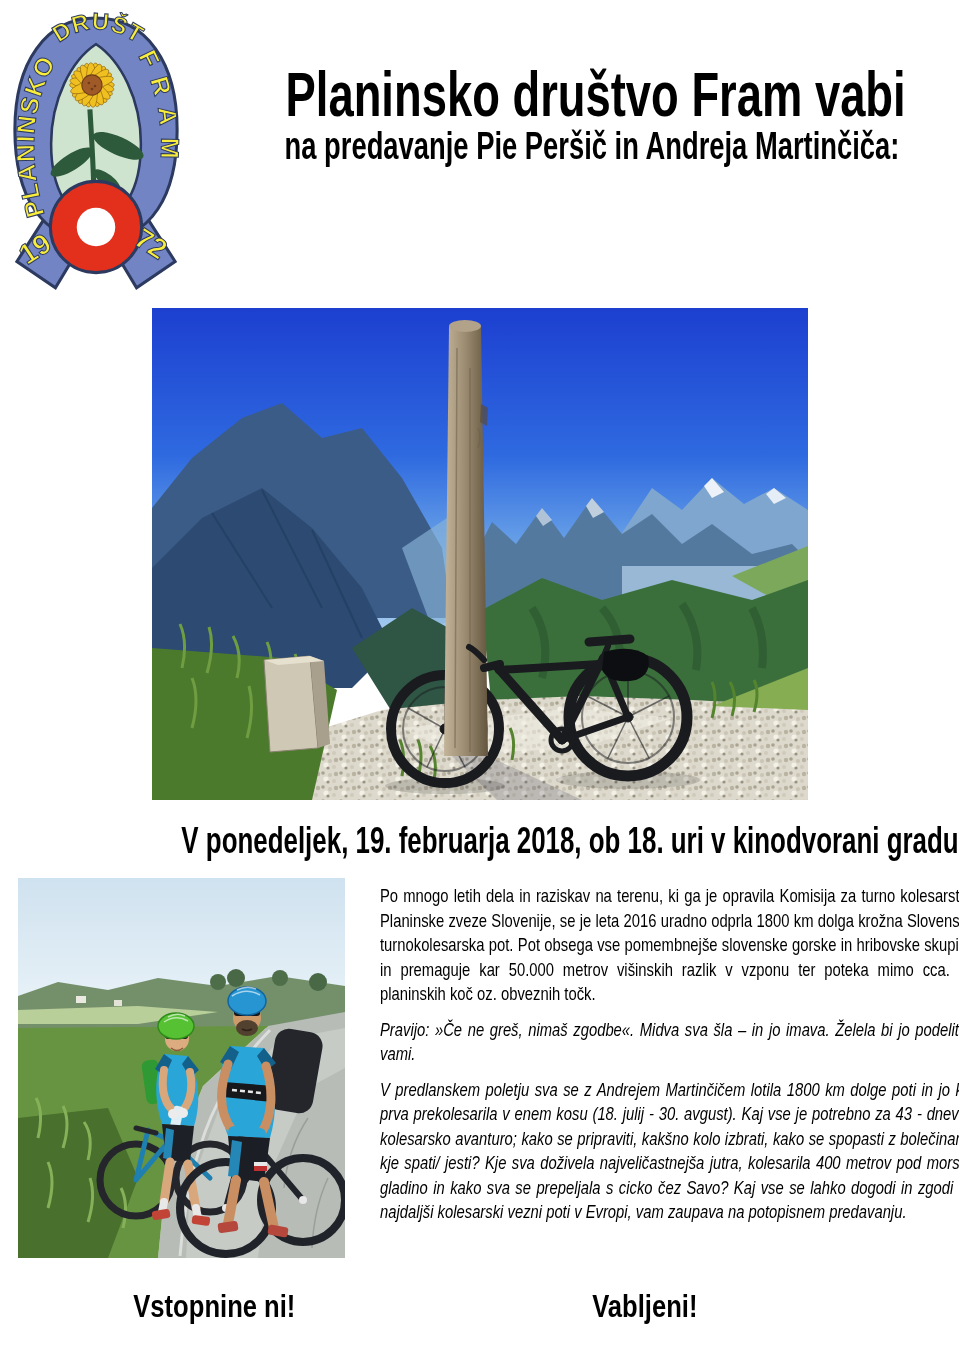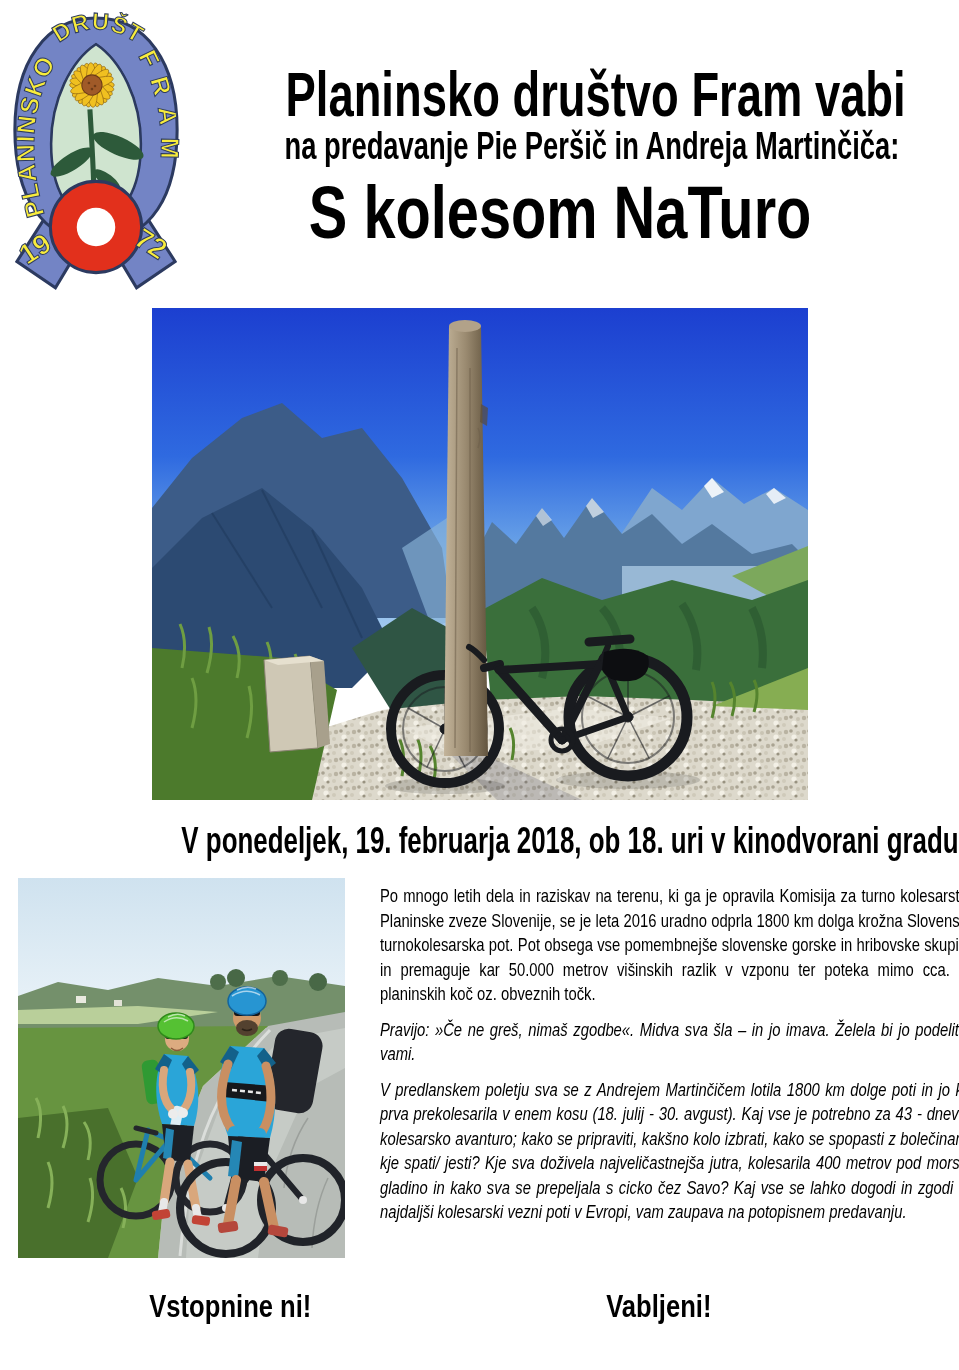--- a/index.html
+++ b/index.html
@@ -22,21 +22,21 @@
   
   .col{position:absolute;left:360px;top:884px;width:594px;margin-left:20px;}
   .col-inner{width:744px;transform:scaleX(.8);transform-origin:0 0;
              font-size:18.5px;line-height:24.5px;text-align:justify;}
   .col-inner p{margin:0 0 11px 0;}
   .it{font-style:italic;}
   
   .foot-big{position:absolute;top:1288px;width:300px;text-align:center;}
   .foot-big>span{display:inline-block;white-space:nowrap;font-weight:bold;
                  font-size:32px;transform:scaleX(.80);}
-  .fb-left{left:80px;text-decoration:underline;} .fb-right{left:509px;}
+  .fb-left{left:64px;text-decoration:underline;} .fb-right{left:495px;}
   .foot-note{position:absolute;left:25px;top:1337px;}
   .foot-note>span{display:inline-block;white-space:nowrap;font-weight:bold;font-style:italic;
                   font-size:19.5px;transform:scaleX(.95);transform-origin:0 50%;}
   svg text{font-family:"Liberation Sans",sans-serif;}
 </style>
 </head>
 <body>
 
 <div class="page">
 
@@ -89,21 +89,20 @@
       <text font-size="25" letter-spacing="1"><textPath href="#arcL" startOffset="2">PLANINSKO</textPath></text>
       <text font-size="23" letter-spacing="1"><textPath href="#arcT" startOffset="2">DRUŠTVO</textPath></text>
       <text font-size="25" letter-spacing="11"><textPath href="#arcR" startOffset="26">FRAM</textPath></text>
       <text font-size="28" transform="translate(18,250) rotate(-33)">19</text>
       <text font-size="28" transform="translate(122,228) rotate(33)">72</text>
     </g>
   </svg>
 
   <div class="hline t-title"><span>Planinsko društvo Fram vabi</span></div>
   <div class="hline t-sub"><span>na predavanje Pie Peršič in Andreja Martinčiča:</span></div>
-  <div class="hline t-event"><span>S kolesom NaTuro</span></div>
 
   <svg class="photo-main" viewBox="0 0 656 492" aria-hidden="true">
     <defs>
       <linearGradient id="sky" x1="0" y1="0" x2="0" y2="1">
         <stop offset="0" stop-color="#1c3fd0"></stop>
           <stop offset=".45" stop-color="#2f6ae0"></stop>
         <stop offset=".75" stop-color="#6fa8e8"></stop>
           <stop offset="1" stop-color="#a8cdf0"></stop>
       </linearGradient>
       <linearGradient id="poleGrad" x1="0" y1="0" x2="1" y2="0">

